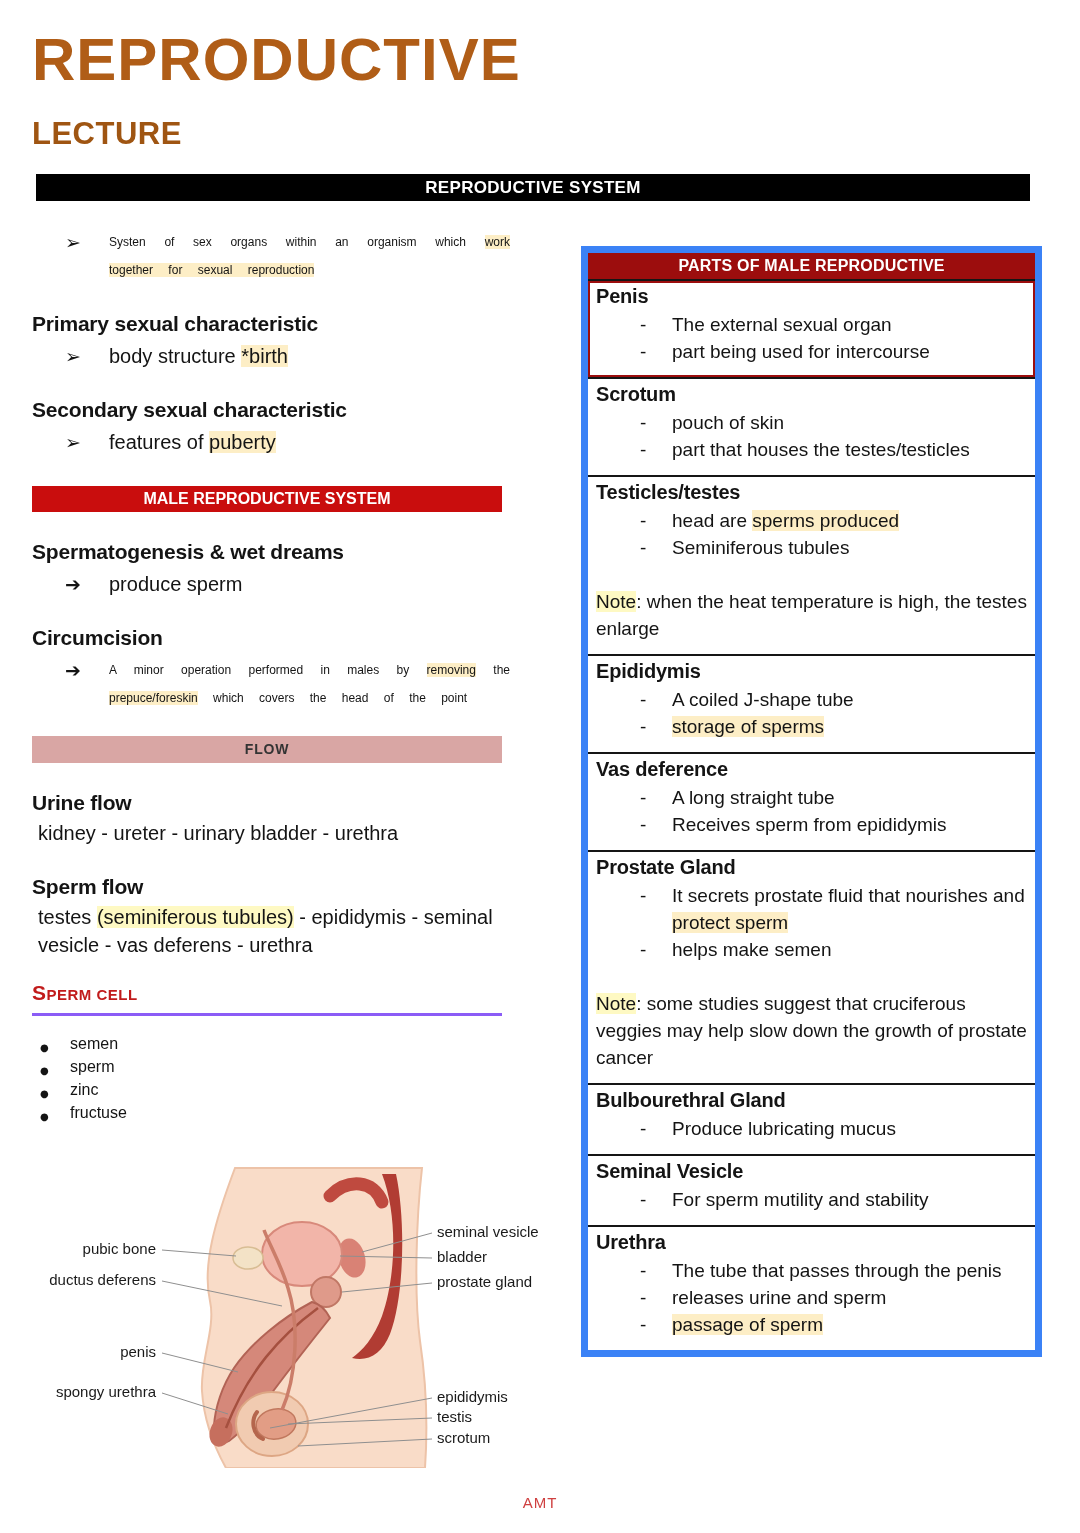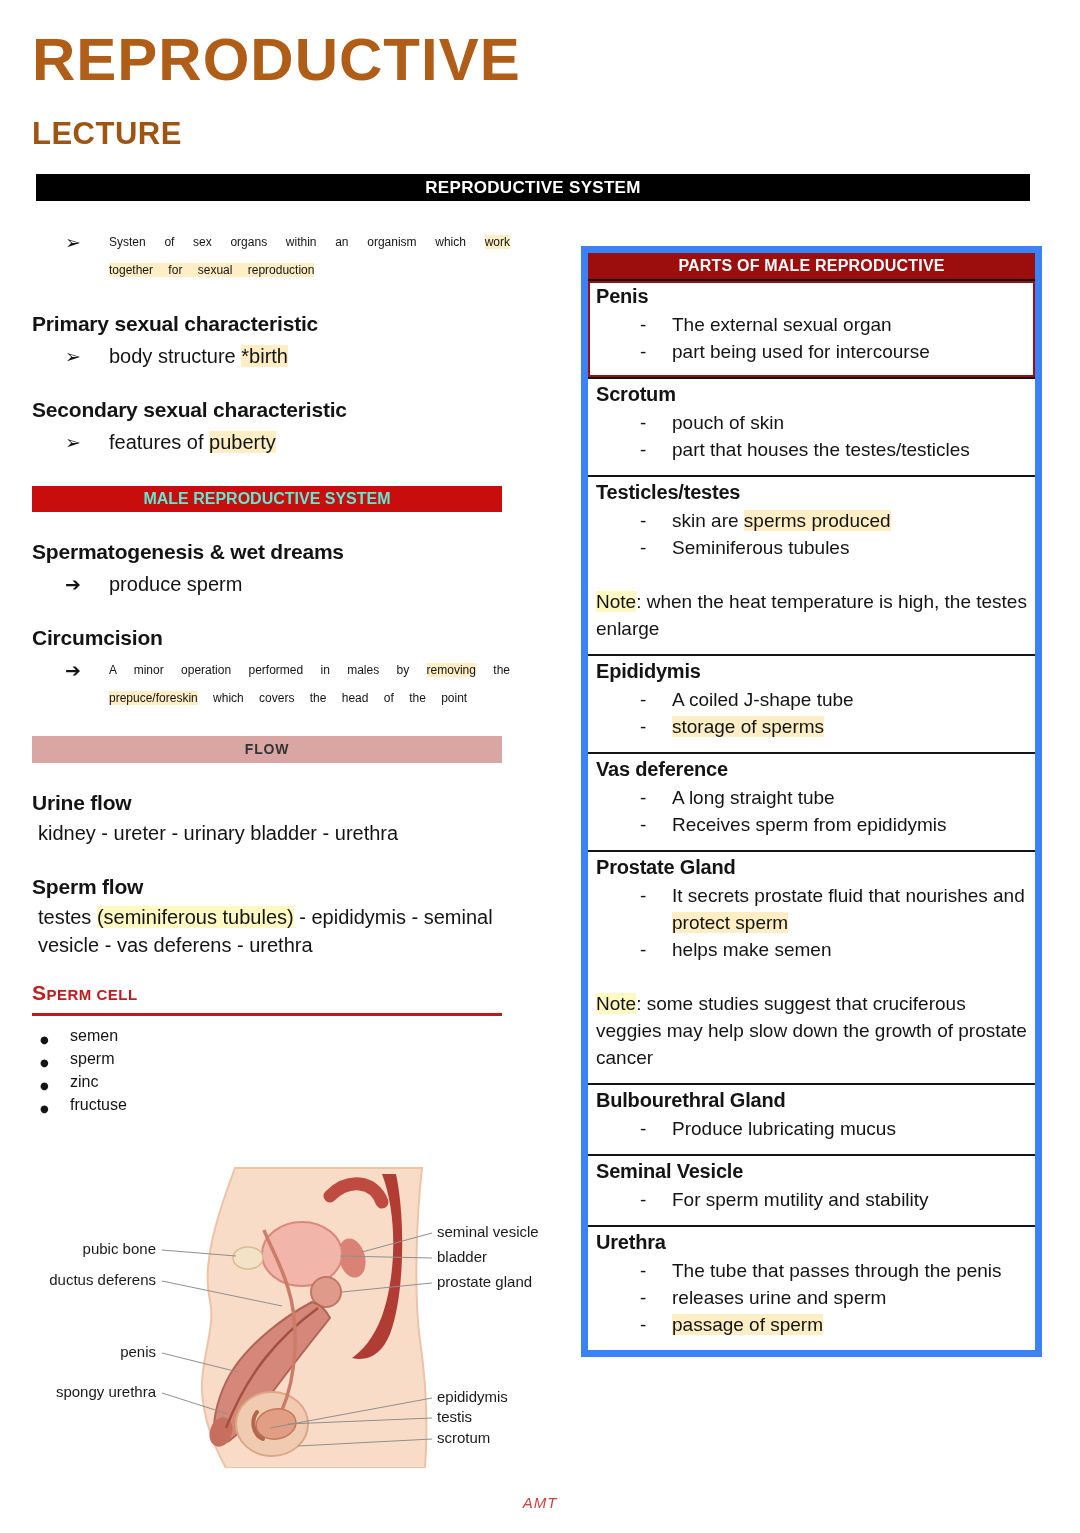--- a/index.html
+++ b/index.html
@@ -15,48 +15,48 @@
 
   .banner-main{position:absolute;left:36px;top:174px;width:994px;height:27px;background:#000;color:#fff;
     font-weight:700;font-size:17px;line-height:27px;text-align:center;letter-spacing:.3px;}
 
   .left-col{position:absolute;left:32px;top:222px;width:478px;}
   .arrow-row{display:flex;align-items:flex-start;padding-left:33px;margin-top:6px;}
   .marker{flex:0 0 44px;font-size:19px;line-height:28px;font-family:"DejaVu Sans",sans-serif;}
   .jtext{flex:1;font-size:12px;line-height:28px;text-align:justify;word-spacing:12px;}
   .ptext{flex:1;font-size:20px;line-height:28px;}
   .lhead{font-size:21px;font-weight:700;margin-top:28px;letter-spacing:-.2px;}
-  .banner-red{margin-top:30px;width:470px;height:26px;background:#c90d0d;color:#5eead4;font-weight:700;
+  .banner-red{margin-top:30px;width:470px;height:26px;background:#c90d0d;color:#ffffff;font-weight:700;
     font-size:16px;line-height:26px;text-align:center;}
   .banner-flow{margin-top:24px;width:470px;height:27px;background:#d9a6a4;color:#333;font-weight:700;
     font-size:14px;line-height:27px;text-align:center;letter-spacing:.8px;}
   .flowline{font-size:20px;line-height:28px;margin-top:4px;padding-left:6px;}
   .sperm-head{margin-top:22px;width:470px;color:#c11b1b;font-weight:700;font-size:15px;letter-spacing:.5px;
-    border-bottom:3px solid #b91c1c;padding-bottom:8px;}
+    border-bottom:3px solid #8b5cf6;padding-bottom:8px;}
   .sperm-head::first-letter{font-size:21px;}
-  .sperm-list{list-style:none;margin-top:8px;}
+  .sperm-list{list-style:none;margin-top:16px;}
   .sperm-list li{font-size:16px;line-height:23px;padding-left:38px;position:relative;}
   .sperm-list li::before{content:"●";font-family:"DejaVu Sans",sans-serif;font-size:10px;position:absolute;left:8px;top:4px;}
 
   .parts-table{position:absolute;left:581px;top:246px;width:461px;border:7px solid #3b82f6;background:#fff;}
   .theader{background:#9c0d0d;color:#fff;font-size:16px;font-weight:700;text-align:center;padding:4px 0;letter-spacing:.2px;}
   .tsec{border-top:2px solid #151515;padding:4px 6px 12px 8px;}
   .tsec.sec-first{box-shadow:inset 0 0 0 2px #9c0d0d;}
   .ttitle{font-size:20px;font-weight:700;margin-bottom:3px;letter-spacing:-.2px;}
   .tbullet{display:flex;padding-left:36px;font-size:19px;line-height:27px;}
   .dash{flex:0 0 40px;padding-left:8px;}
   .btext{flex:1;}
   .tnote{font-size:19px;line-height:27px;margin-top:27px;}
 
   .diagram{position:absolute;left:30px;top:1166px;width:540px;height:302px;}
   .lbl{font-size:15px;fill:#1a1a1a;font-family:"Liberation Sans",sans-serif;}
   .end{text-anchor:end;}
   .lline{stroke:#8f8f8f;stroke-width:1;}
 
-  .footer{position:absolute;left:0;top:1494px;width:1080px;text-align:center;color:#cf4040;font-size:15px;letter-spacing:1px;font-style:italic;}
+  .footer{position:absolute;left:0;top:1494px;width:1080px;text-align:center;color:#cf4040;font-size:15px;letter-spacing:1px;}
 </style>
 </head>
 <body>
 
 <div class="header">
   <div class="title">REPRODUCTIVE</div>
   <div class="subtitle">LECTURE</div>
 </div>
 
 <div class="banner-main">REPRODUCTIVE SYSTEM</div>
@@ -133,21 +133,21 @@
         </div>
         <div class="tbullet">
           <span class="dash">-</span>
           <span class="btext"><span>part that houses the testes/testicles</span></span>
         </div>
       </div>
       <div class="tsec">
         <div class="ttitle">Testicles/testes</div>
         <div class="tbullet">
           <span class="dash">-</span>
-          <span class="btext"><span>skin are </span><span class="hl-y">sperms produced</span></span>
+          <span class="btext"><span>head are </span><span class="hl-y">sperms produced</span></span>
         </div>
         <div class="tbullet">
           <span class="dash">-</span>
           <span class="btext"><span>Seminiferous tubules</span></span>
         </div>
         <div class="tnote"><span class="hl-b">Note</span><span>: when the heat temperature is high, the testes enlarge</span></div>
       </div>
       <div class="tsec">
         <div class="ttitle">Epididymis</div>
         <div class="tbullet">

